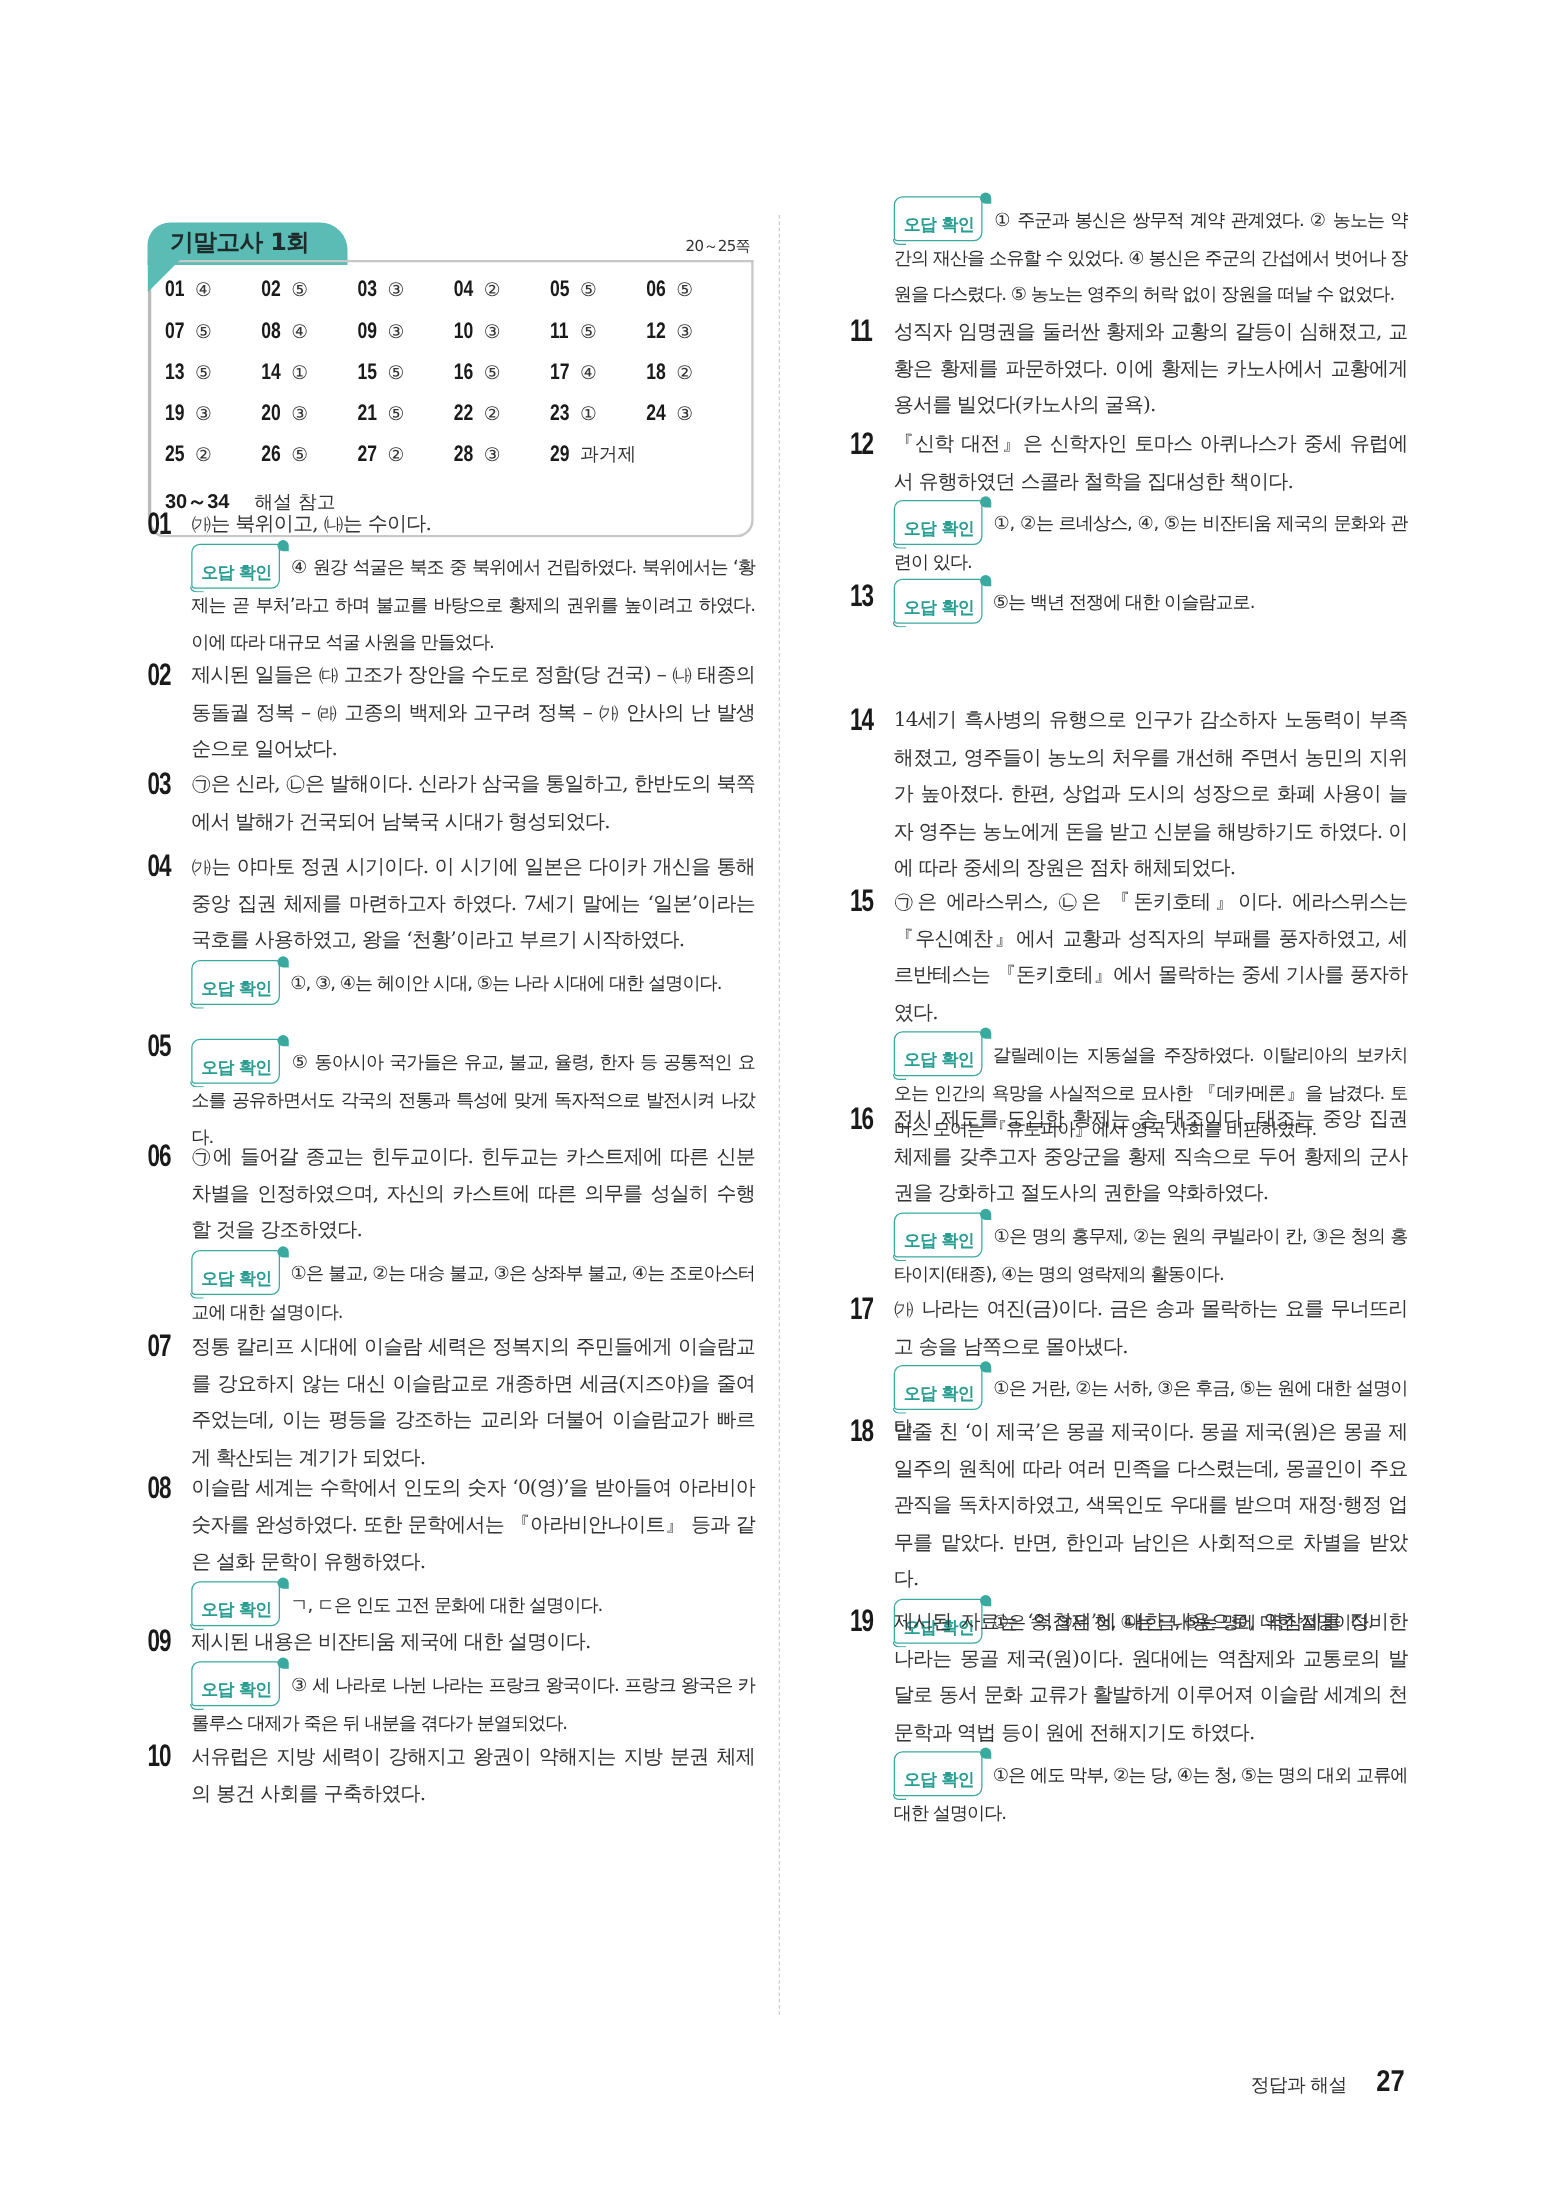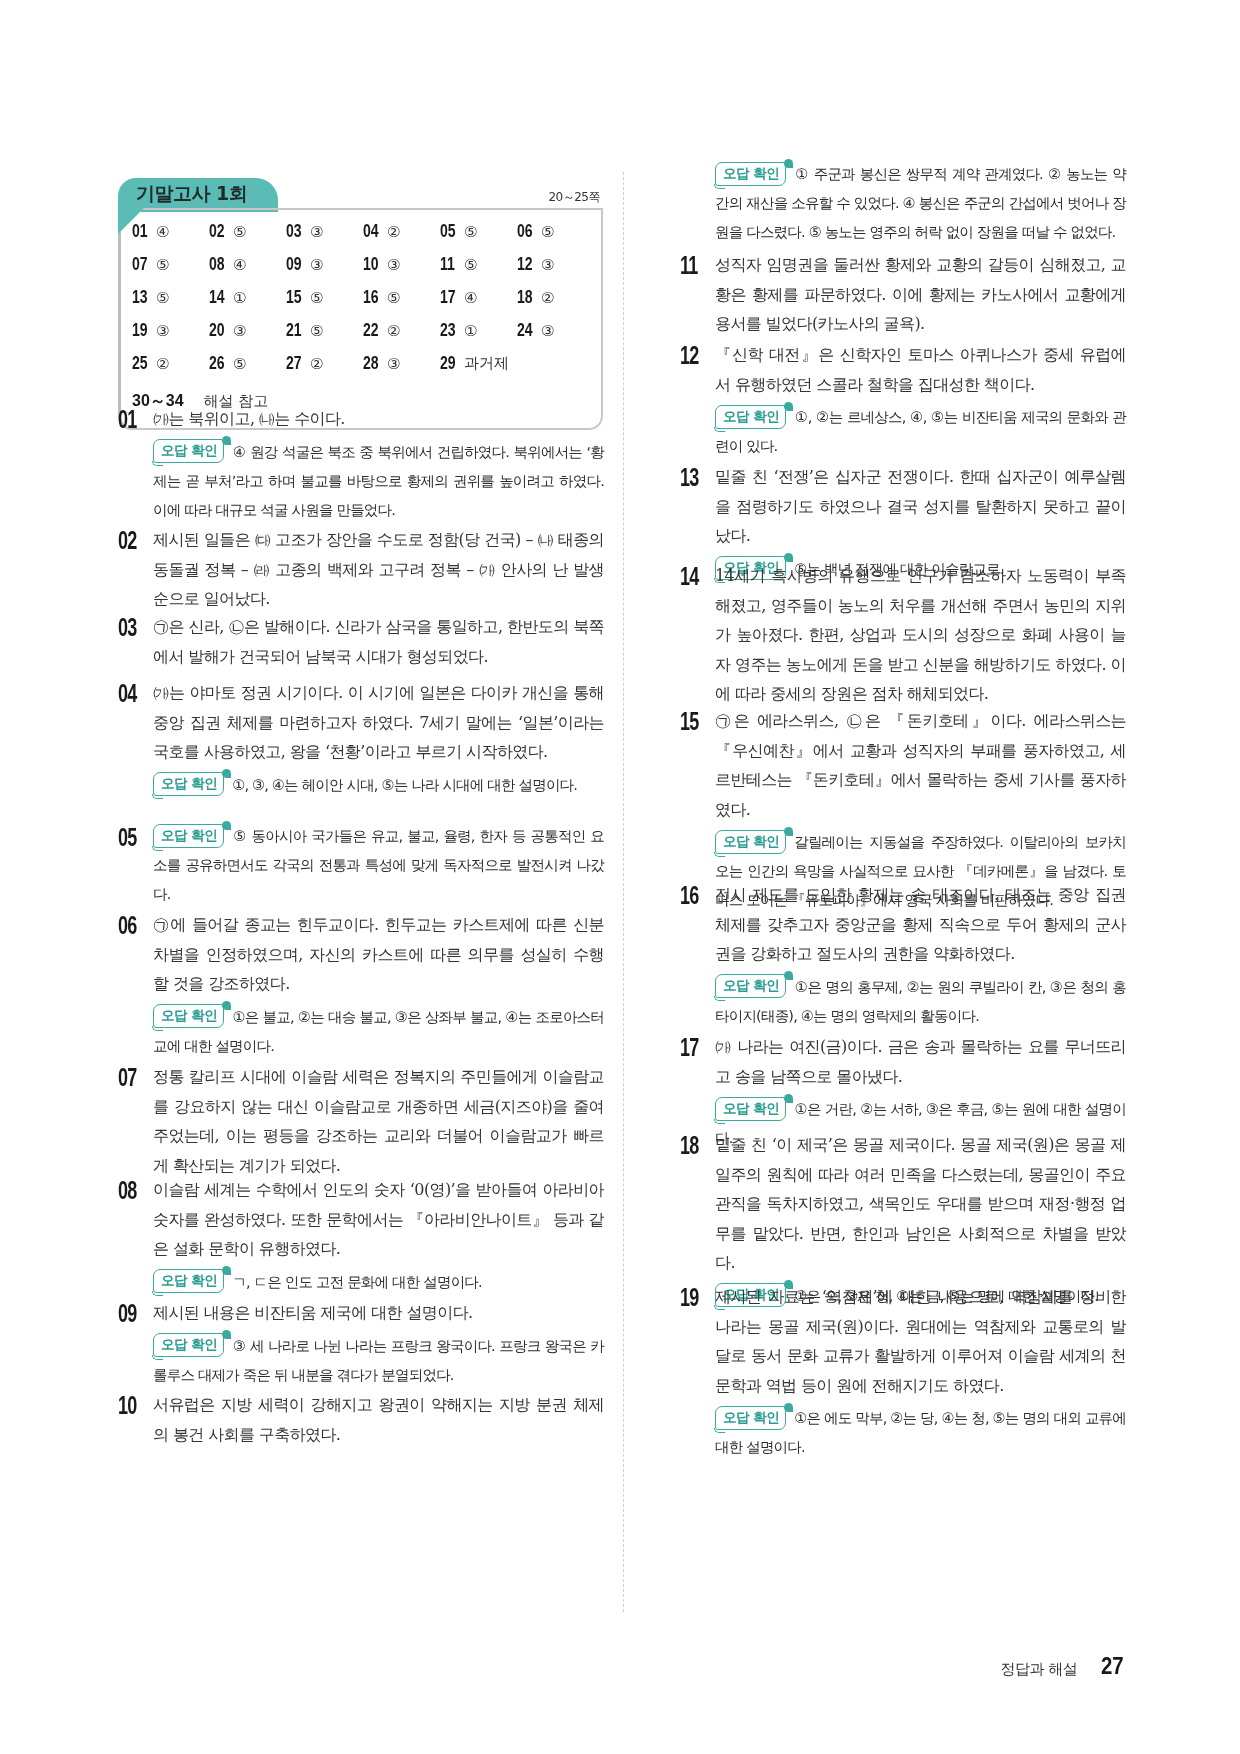--- a/index.html
+++ b/index.html
@@ -69,21 +69,21 @@
     margin-left: 35px; font-family: "DejaVu Serif", "Liberation Serif", serif;
     font-size: 16px; line-height: 29.5px; color: #333; letter-spacing: -0.6px;
     text-align: justify;
   }
   .note {
     margin-left: 35px; margin-top: 4px; font-size: 14.5px; line-height: 29px;
     color: #2d2d2d; letter-spacing: -0.8px; text-align: justify;
   }
   .badge {
     display: inline-block; position: relative; vertical-align: middle;
-    height: 22px; padding: 0 6px 0 7px; margin-right: 8px; margin-top: -3px;
+    height: 22px; padding: 12px 6px 0 7px; margin-right: 8px; margin-top: -3px;
     border: 1.5px solid #3aa99f; border-radius: 7px 3px 7px 3px;
     color: #2a9d93; font-size: 13.5px; line-height: 21px; font-weight: bold; letter-spacing: -0.5px;
     background: #fff;
   }
   .badge:after {
     content: ""; position: absolute; right: -8px; top: -4px; width: 9px; height: 9px;
     background: #3aa99f; border-radius: 50% 50% 0 50%;
   }
   .badge:before {
     content: ""; position: absolute; left: -2px; bottom: -4px; width: 10px; height: 4px;
@@ -246,21 +246,21 @@
         <span class="qnum">03</span>
         <div class="qtext">㉠은 신라, ㉡은 발해이다. 신라가 삼국을 통일하고, 한반도의 북쪽에서 발해가 건국되어 남북국 시대가 형성되었다.</div>
       </div>
       <div class="item" style="top: 678px;">
         <span class="qnum">04</span>
         <div class="qtext">㈎는 야마토 정권 시기이다. 이 시기에 일본은 다이카 개신을 통해 중앙 집권 체제를 마련하고자 하였다. 7세기 말에는 ‘일본’이라는 국호를 사용하였고, 왕을 ‘천황’이라고 부르기 시작하였다.</div>
         <div class="note"><span class="badge">오답 확인</span><span>①, ③, ④는 헤이안 시대, ⑤는 나라 시대에 대한 설명이다.</span></div>
       </div>
       <div class="item" style="top: 822px;">
         <span class="qnum">05</span>
-        <div class="note" style="margin-top: 0px;"><span class="badge">오답 확인</span><span>⑤ 동아시아 국가들은 유교, 불교, 율령, 한자 등 공통적인 요소를 공유하면서도 각국의 전통과 특성에 맞게 독자적으로 발전시켜 나갔다.</span></div>
+        <div class="note" style="margin-top: 12px;"><span class="badge">오답 확인</span><span>⑤ 동아시아 국가들은 유교, 불교, 율령, 한자 등 공통적인 요소를 공유하면서도 각국의 전통과 특성에 맞게 독자적으로 발전시켜 나갔다.</span></div>
       </div>
       <div class="item" style="top: 910px;">
         <span class="qnum">06</span>
         <div class="qtext">㉠에 들어갈 종교는 힌두교이다. 힌두교는 카스트제에 따른 신분 차별을 인정하였으며, 자신의 카스트에 따른 의무를 성실히 수행할 것을 강조하였다.</div>
         <div class="note"><span class="badge">오답 확인</span><span>①은 불교, ②는 대승 불교, ③은 상좌부 불교, ④는 조로아스터교에 대한 설명이다.</span></div>
       </div>
       <div class="item" style="top: 1062px;">
         <span class="qnum">07</span>
         <div class="qtext">정통 칼리프 시대에 이슬람 세력은 정복지의 주민들에게 이슬람교를 강요하지 않는 대신 이슬람교로 개종하면 세금(지즈야)을 줄여 주었는데, 이는 평등을 강조하는 교리와 더불어 이슬람교가 빠르게 확산되는 계기가 되었다.</div>
       </div>
@@ -287,21 +287,20 @@
         <span class="qnum">11</span>
         <div class="qtext">성직자 임명권을 둘러싼 황제와 교황의 갈등이 심해졌고, 교황은 황제를 파문하였다. 이에 황제는 카노사에서 교황에게 용서를 빌었다(카노사의 굴욕).</div>
       </div>
       <div class="item" style="top: 340px;">
         <span class="qnum">12</span>
         <div class="qtext">『신학 대전』은 신학자인 토마스 아퀴나스가 중세 유럽에서 유행하였던 스콜라 철학을 집대성한 책이다.</div>
         <div class="note"><span class="badge">오답 확인</span><span>①, ②는 르네상스, ④, ⑤는 비잔티움 제국의 문화와 관련이 있다.</span></div>
       </div>
       <div class="item" style="top: 462px;">
         <span class="qnum">13</span>
-        <div class="qtext">밑줄 친 ‘전쟁’은 십자군 전쟁이다. 한때 십자군이 예루살렘을 점령하기도 하였으나 결국 성지를 탈환하지 못하고 끝이 났다.</div>
         <div class="note"><span class="badge">오답 확인</span><span>⑤는 백년 전쟁에 대한 이슬람교로.</span></div>
       </div>
       <div class="item" style="top: 561px;">
         <span class="qnum">14</span>
         <div class="qtext">14세기 흑사병의 유행으로 인구가 감소하자 노동력이 부족해졌고, 영주들이 농노의 처우를 개선해 주면서 농민의 지위가 높아졌다. 한편, 상업과 도시의 성장으로 화폐 사용이 늘자 영주는 농노에게 돈을 받고 신분을 해방하기도 하였다. 이에 따라 중세의 장원은 점차 해체되었다.</div>
       </div>
       <div class="item" style="top: 706px;">
         <span class="qnum">15</span>
         <div class="qtext">㉠은 에라스뮈스, ㉡은 『돈키호테』이다. 에라스뮈스는 『우신예찬』에서 교황과 성직자의 부패를 풍자하였고, 세르반테스는 『돈키호테』에서 몰락하는 중세 기사를 풍자하였다.</div>
         <div class="note"><span class="badge">오답 확인</span><span>갈릴레이는 지동설을 주장하였다. 이탈리아의 보카치오는 인간의 욕망을 사실적으로 묘사한 『데카메론』을 남겼다. 토머스 모어는 『유토피아』에서 영국 사회를 비판하였다.</span></div>

